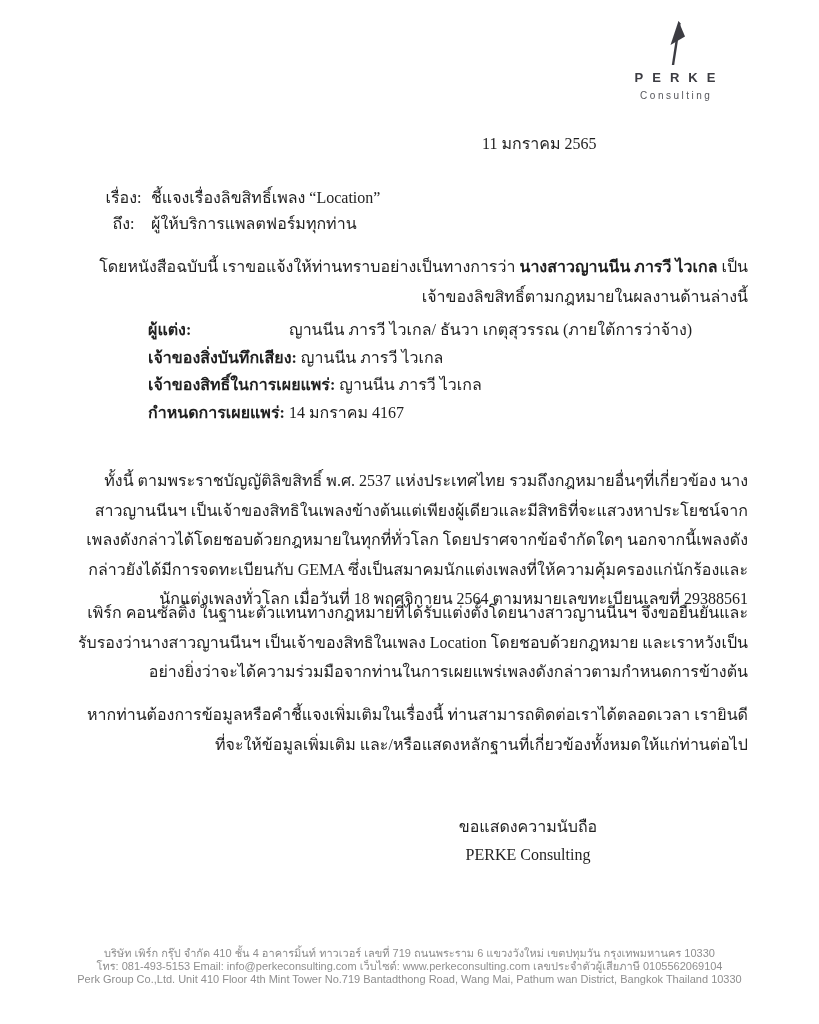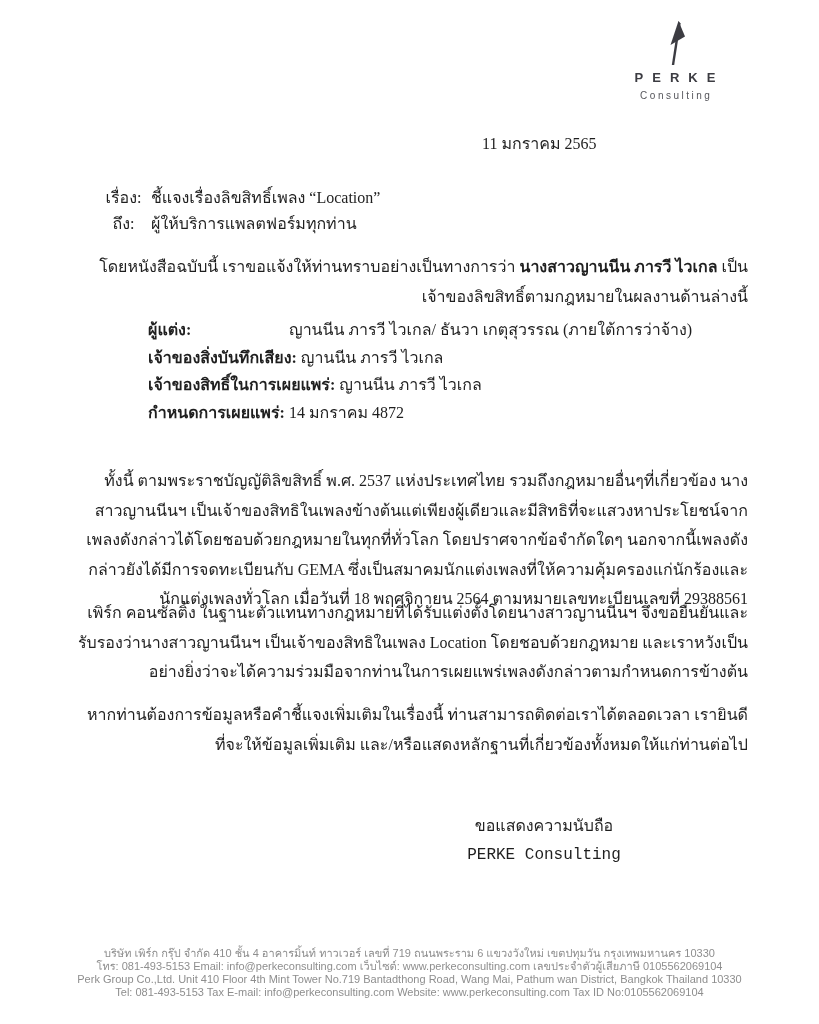--- a/index.html
+++ b/index.html
@@ -78,26 +78,25 @@
   .field-row { height: 27.5px; white-space: nowrap; }
   .field-label {
     display: inline-block;
     min-width: 137px;
     font-weight: bold;
   }
 
   .closing {
     position: absolute;
     top: 813px;
-    left: 424px;
+    left: 408px;
     width: 240px;
     text-align: center;
     font-size: 16px;
     line-height: 28px;
-    font-family: Liberation Mono, monospace;
   }
 
   
   .footer {
     position: absolute;
     top: 947px;
     left: 0;
     width: 100%;
     text-align: center;
     font-family: "Liberation Sans", "DejaVu Sans", sans-serif;
@@ -143,33 +142,32 @@
     <div class="field-row">
       <span class="field-label">เจ้าของสิ่งบันทึกเสียง:</span>
       <span class="field-value">ญานนีน ภารวี ไวเกล</span>
     </div>
     <div class="field-row">
       <span class="field-label">เจ้าของสิทธิ์ในการเผยแพร่:</span>
       <span class="field-value">ญานนีน ภารวี ไวเกล</span>
     </div>
     <div class="field-row">
       <span class="field-label">กำหนดการเผยแพร่:</span>
-      <span class="field-value">14 มกราคม 4872</span>
+      <span class="field-value">14 มกราคม 4167</span>
     </div>
   </div>
 
   <p class="para p2">ทั้งนี้ ตามพระราชบัญญัติลิขสิทธิ์ พ.ศ. 2537 แห่งประเทศไทย รวมถึงกฎหมายอื่นๆที่เกี่ยวข้อง นางสาวญานนีนฯ เป็นเจ้าของสิทธิในเพลงข้างต้นแต่เพียงผู้เดียวและมีสิทธิที่จะแสวงหาประโยชน์จากเพลงดังกล่าวได้โดยชอบด้วยกฎหมายในทุกที่ทั่วโลก โดยปราศจากข้อจำกัดใดๆ นอกจากนี้เพลงดังกล่าวยังได้มีการจดทะเบียนกับ GEMA ซึ่งเป็นสมาคมนักแต่งเพลงที่ให้ความคุ้มครองแก่นักร้องและนักแต่งเพลงทั่วโลก เมื่อวันที่ 18 พฤศจิกายน 2564 ตามหมายเลขทะเบียนเลขที่ 29388561</p>
   <p class="para p3">เพิร์ก คอนซัลติ้ง ในฐานะตัวแทนทางกฎหมายที่ได้รับแต่งตั้งโดยนางสาวญานนีนฯ จึงขอยืนยันและรับรองว่านางสาวญานนีนฯ เป็นเจ้าของสิทธิในเพลง Location โดยชอบด้วยกฎหมาย และเราหวังเป็นอย่างยิ่งว่าจะได้ความร่วมมือจากท่านในการเผยแพร่เพลงดังกล่าวตามกำหนดการข้างต้น</p>
   <p class="para p4">หากท่านต้องการข้อมูลหรือคำชี้แจงเพิ่มเติมในเรื่องนี้ ท่านสามารถติดต่อเราได้ตลอดเวลา เรายินดีที่จะให้ข้อมูลเพิ่มเติม และ/หรือแสดงหลักฐานที่เกี่ยวข้องทั้งหมดให้แก่ท่านต่อไป</p>
 
   <div class="closing">
     <div>ขอแสดงความนับถือ</div>
     <div>PERKE Consulting</div>
   </div>
 
   <div class="footer">
     <div>บริษัท เพิร์ก กรุ๊ป จำกัด 410 ชั้น 4 อาคารมิ้นท์ ทาวเวอร์ เลขที่ 719 ถนนพระราม 6 แขวงวังใหม่ เขตปทุมวัน กรุงเทพมหานคร 10330</div>
     <div>โทร: 081-493-5153 Email: info@perkeconsulting.com เว็บไซต์: www.perkeconsulting.com เลขประจำตัวผู้เสียภาษี 0105562069104</div>
     <div>Perk Group Co.,Ltd. Unit 410 Floor 4th Mint Tower No.719 Bantadthong Road, Wang Mai, Pathum wan District, Bangkok Thailand 10330</div>
-    <div>Tel: 081-493-5153 Tax E-mail: info@perkeconsulting.com Website: www.perkeconsulting.com Tax ID No:0105562069104</div>
   </div>
 
 </div>
 
 </body></html>

